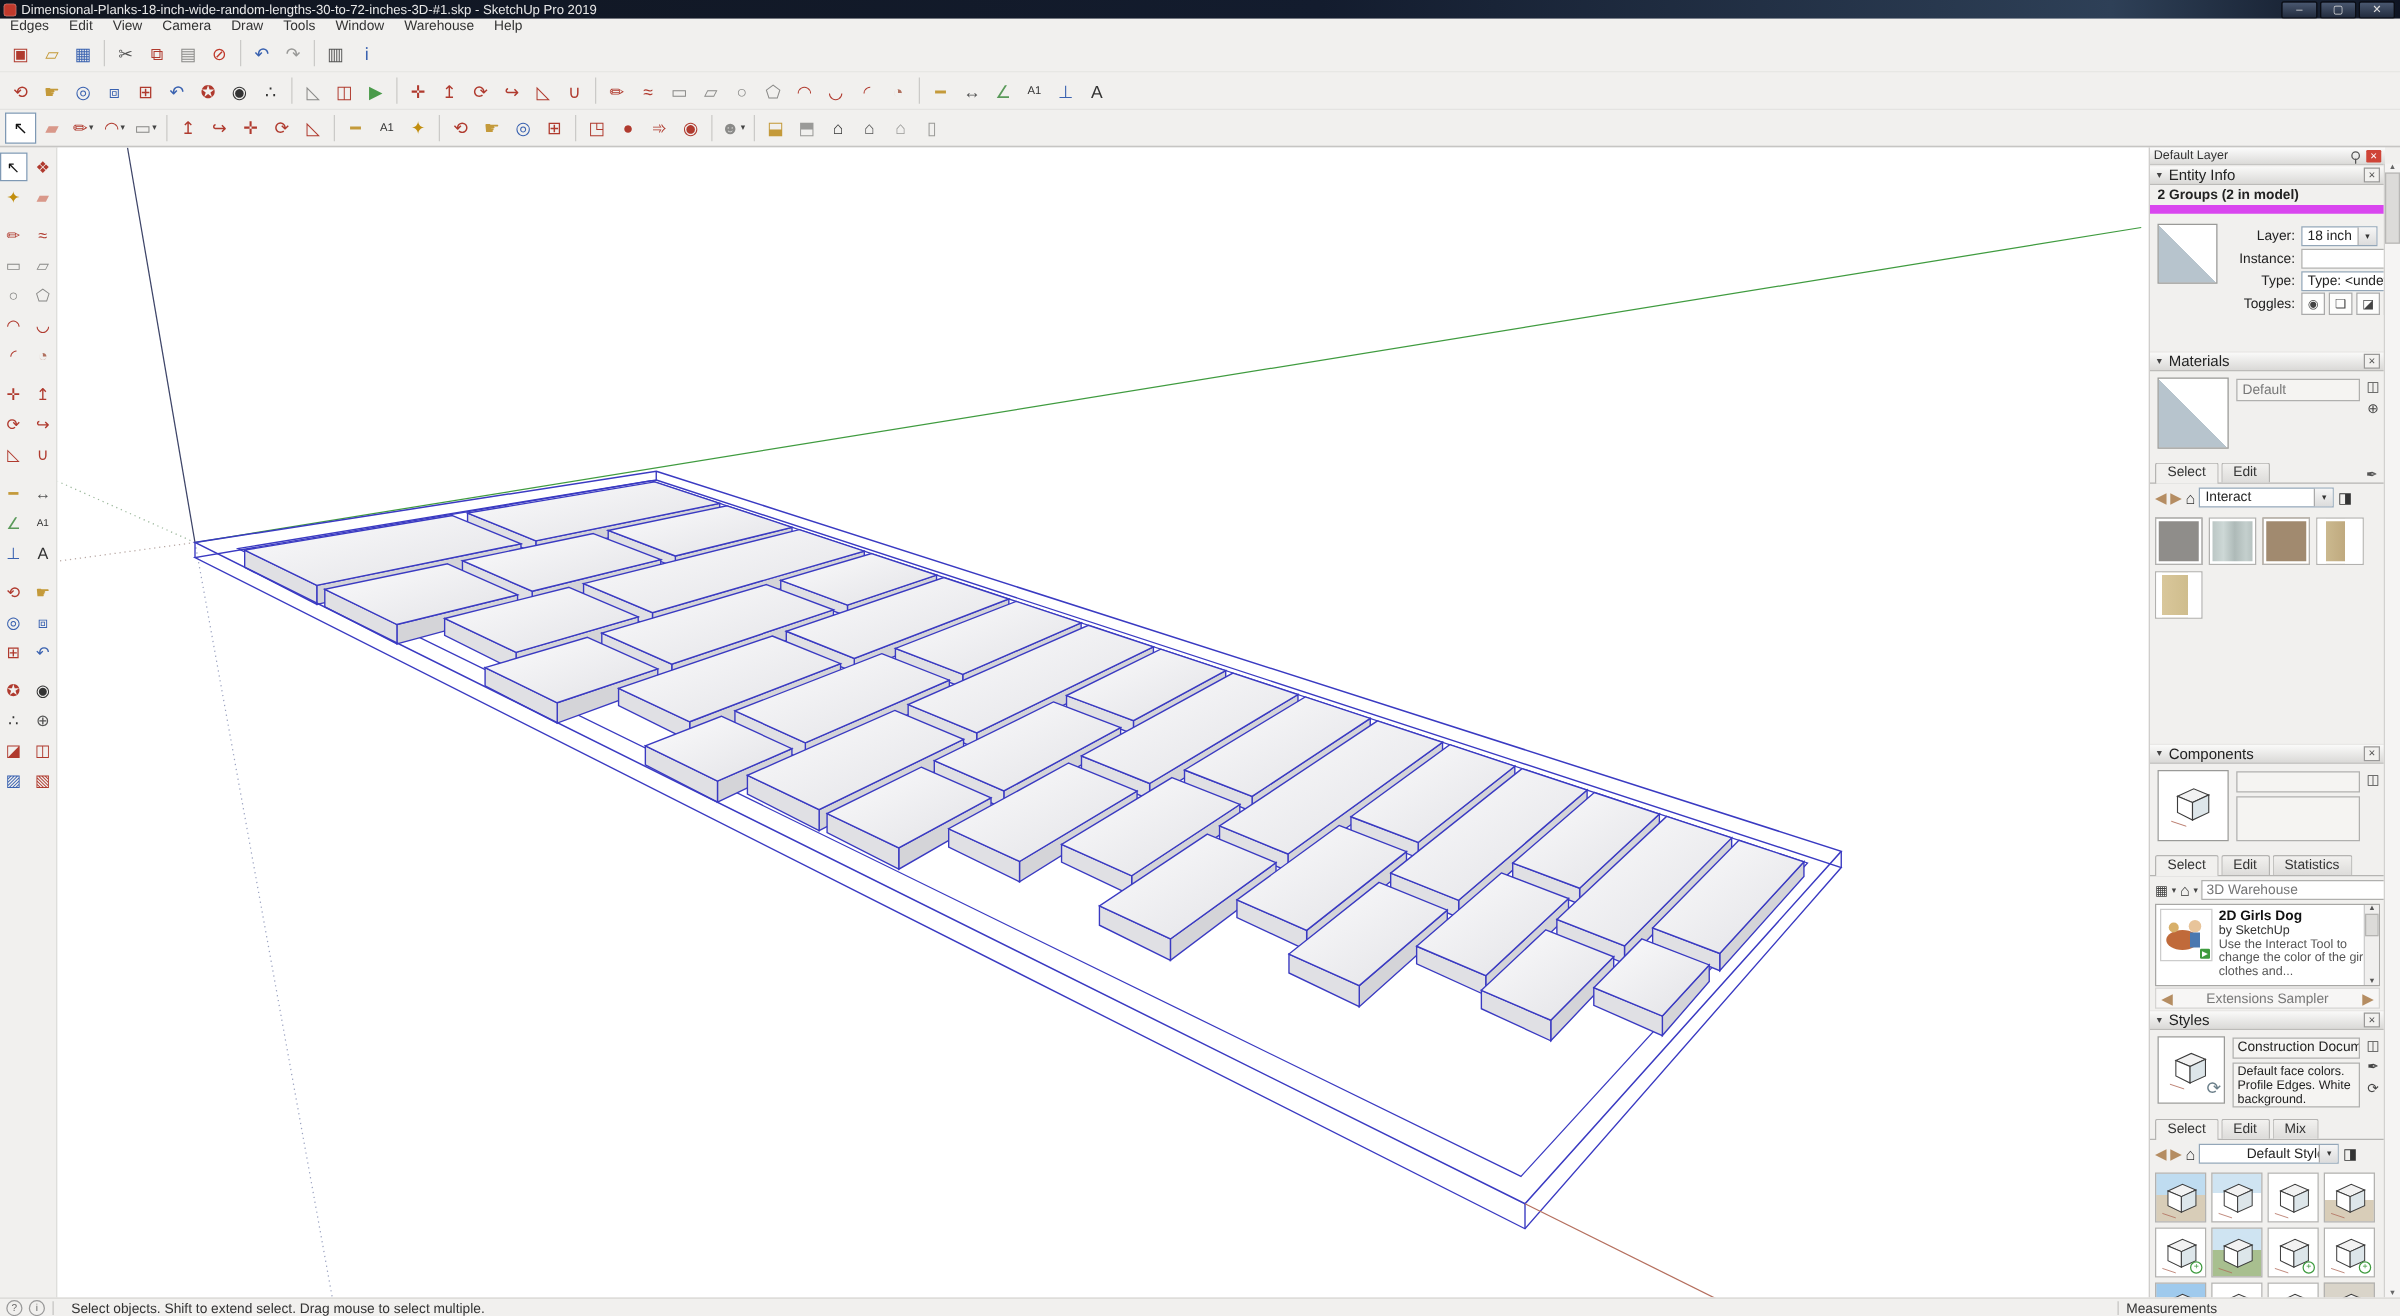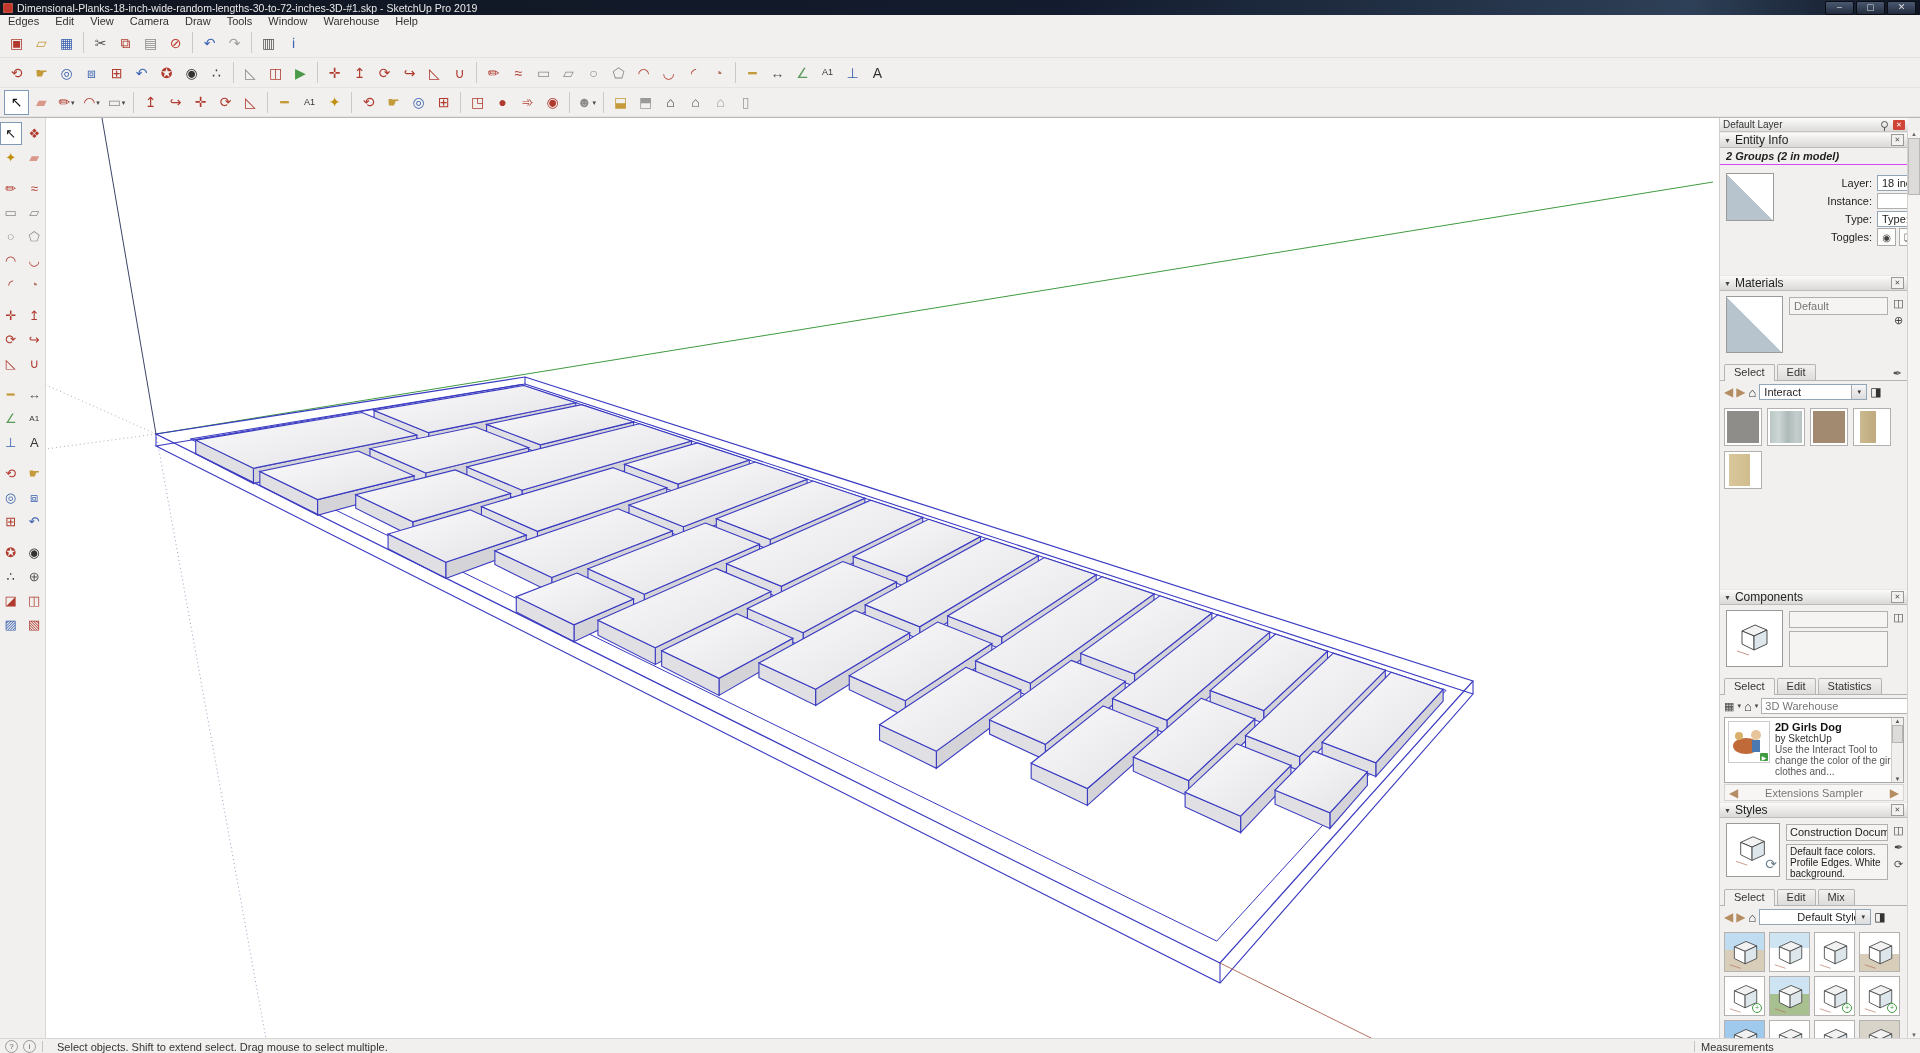--- a/index.html
+++ b/index.html
@@ -614,24 +614,24 @@
       <span>Default Layer</span>
       <div class="pin"></div>
       <div class="tclose">✕</div>
     </div>
 
     <div class="shead">
       <span class="tri">▼</span>
       <span class="sname">Entity Info</span>
       <span class="sclose">✕</span>
     </div>
-    <div style="height:16px;display:flex;align-items:center;border-bottom:1px solid #d946ef;font-style:italic;">
+    <div style="height:16px;display:flex;align-items:center;border-bottom:7px solid #d946ef;">
       <b style="font-size:11px;margin-left:6px;">2 Groups (2 in model)</b>
     </div>
-    <div style="display:flex;padding-top:8px;height:102px;gap:36px;">
+    <div style="display:flex;padding-top:8px;height:102px;">
       <div class="thumbbox tri-mat" style="width:48px;height:48px;margin-left:6px;flex:none;"></div>
       <div style="flex:1;min-width:0;">
         <div class="fieldrow">
           <span class="flabel">Layer:</span>
           <div class="combo">
             <span class="cv">18 inch</span>
             <span class="car">▾</span>
           </div>
         </div>
         <div class="fieldrow">

